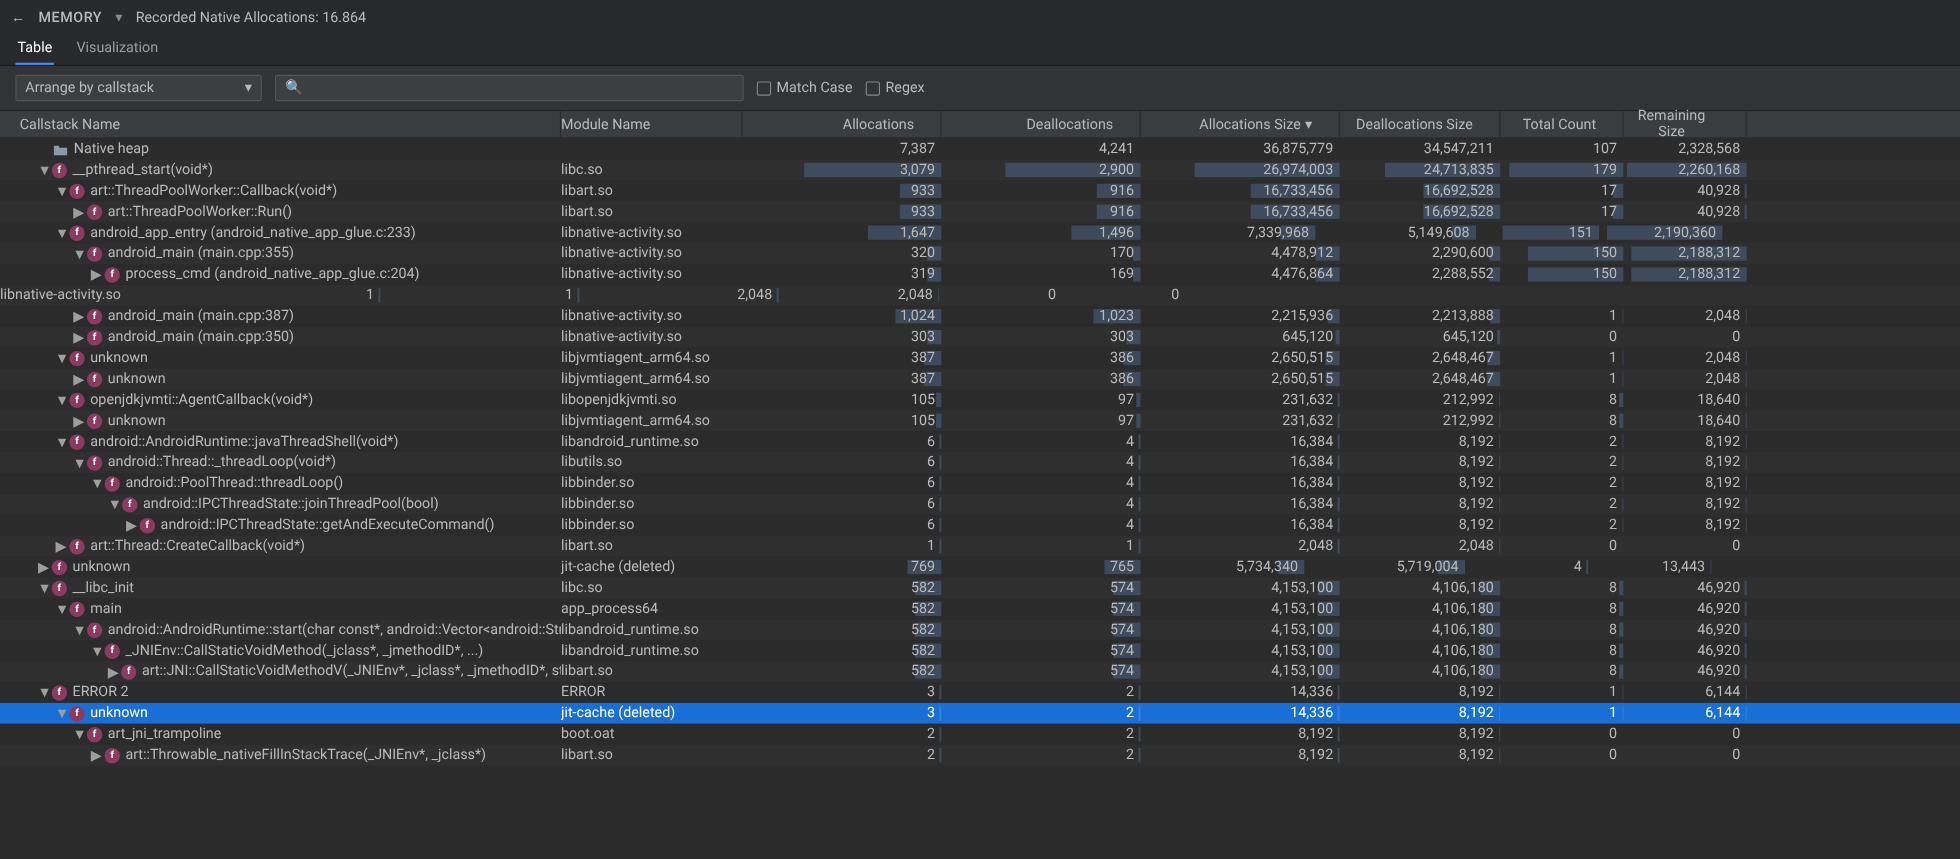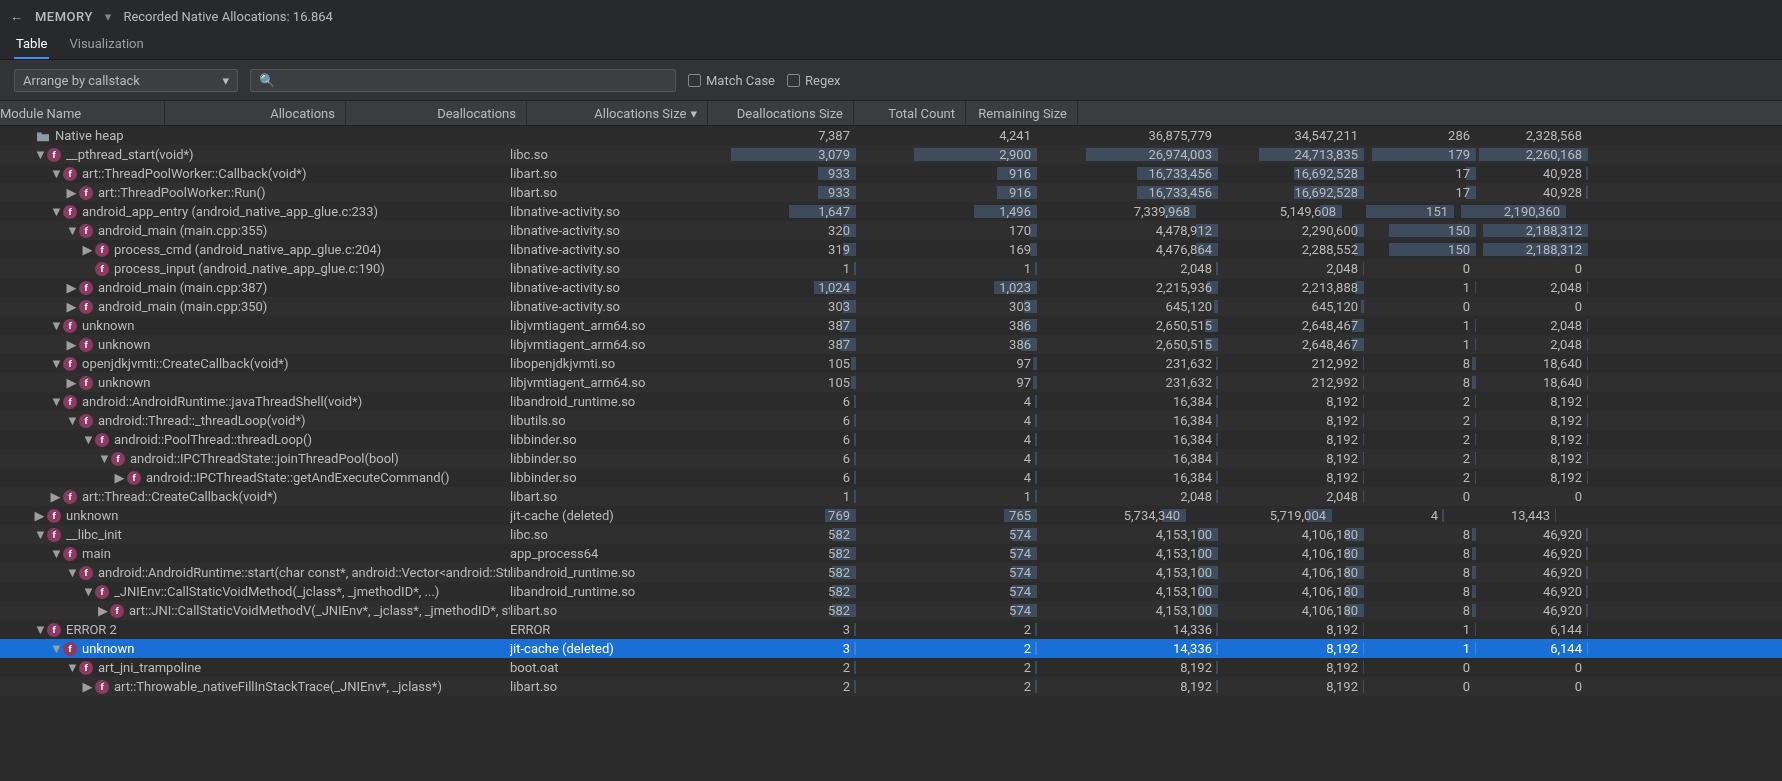--- a/index.html
+++ b/index.html
@@ -80,21 +80,21 @@
 .table-header {
   display: flex;
   background: #3a3d3f;
   height: 26px;
   align-items: center;
   border-top: 1px solid #222;
   border-bottom: 1px solid #222;
 }
 .col-name { width: 510px; padding-left: 18px; }
 .col-module { width: 165px; }
-.col-num { text-align: center; padding-right: 10px; }
+.col-num { text-align: center; padding-right: 24px; }
 .col-alloc { width: 181px; }
 .col-dealloc { width: 181px; }
 .col-allocsize { width: 181px; }
 .col-deallocsize { width: 146px; }
 .col-totcount { width: 112px; }
 .col-remsize { width: 112px; }
 .hcell { color: #bababa; font-weight: 400; border-right: 1px solid #2a2a2a; height: 100%; display: flex; align-items: center; }
 .hcell.col-num { justify-content: flex-end; }
 .sort-icon { margin-left: 4px; color: #bababa; }
 .rows { }
@@ -170,49 +170,50 @@
     <span class="checkbox-box"></span>
     <span>Match Case</span>
   </label>
   <label class="checkbox-wrap">
     <span class="checkbox-box"></span>
     <span>Regex</span>
   </label>
 </div>
 
 <div class="table-header">
+  <div class="hcell col-name">Callstack Name</div>
   <div class="hcell col-module">Module Name</div>
   <div class="hcell col-num col-alloc">Allocations</div>
   <div class="hcell col-num col-dealloc">Deallocations</div>
   <div class="hcell col-num col-allocsize">
     <span>Allocations Size</span>
     <span class="sort-icon">▾</span>
   </div>
   <div class="hcell col-num col-deallocsize">Deallocations Size</div>
   <div class="hcell col-num col-totcount">Total Count</div>
   <div class="hcell col-num col-remsize">Remaining Size</div>
 </div>
 
 <div class="rows" id="rows">
     <div class="row">
-      <div class="cell cell-name" style="padding-left: 24px;">
+      <div class="cell cell-name" style="padding-left: 36px;">
         <span class="tree-toggle"></span>
         <span class="folder-icon">
           <svg viewBox="0 0 16 14" width="16" height="12">
             <path d="M1 3h5l1 2h8v8H1z"></path>
           </svg>
         </span>
         <span>Native heap</span>
       </div>
       <div class="cell cell-module"></div>
       <div class="cell numcell col-alloc" style="width: 181px;"><span class="val">7,387</span></div>
       <div class="cell numcell col-dealloc" style="width: 181px;"><span class="val">4,241</span></div>
       <div class="cell numcell col-allocsize" style="width: 181px;"><span class="val">36,875,779</span></div>
       <div class="cell numcell col-deallocsize" style="width: 146px;"><span class="val">34,547,211</span></div>
-      <div class="cell numcell col-totcount" style="width: 112px;"><span class="val">286</span></div>
+      <div class="cell numcell col-totcount" style="width: 112px;"><span class="val">107</span></div>
       <div class="cell numcell col-remsize" style="width: 112px;"><span class="val">2,328,568</span></div>
     </div>
     <div class="row">
       <div class="cell cell-name" style="padding-left: 34px;">
         <span class="tree-toggle">▼</span>
         <span class="func-icon"></span>
         <span>__pthread_start(void*)</span>
       </div>
       <div class="cell cell-module">libc.so</div>
       <div class="cell numcell col-alloc" style="width: 181px;"><div class="bar" style="width: 69%;"></div><span class="val">3,079</span></div>
@@ -286,25 +287,20 @@
       </div>
       <div class="cell cell-module">libnative-activity.so</div>
       <div class="cell numcell col-alloc" style="width: 181px;"><div class="bar" style="width: 7%;"></div><span class="val">319</span></div>
       <div class="cell numcell col-dealloc" style="width: 181px;"><div class="bar" style="width: 4%;"></div><span class="val">169</span></div>
       <div class="cell numcell col-allocsize" style="width: 181px;"><div class="bar" style="width: 12%;"></div><span class="val">4,476,864</span></div>
       <div class="cell numcell col-deallocsize" style="width: 146px;"><div class="bar" style="width: 7%;"></div><span class="val">2,288,552</span></div>
       <div class="cell numcell col-totcount" style="width: 112px;"><div class="bar" style="width: 78%;"></div><span class="val">150</span></div>
       <div class="cell numcell col-remsize" style="width: 112px;"><div class="bar" style="width: 94%;"></div><span class="val">2,188,312</span></div>
     </div>
     <div class="row">
-      <div class="cell cell-name" style="padding-left: 82px;">
-        <span class="tree-toggle"></span>
-        <span class="func-icon"></span>
-        <span>process_input (android_native_app_glue.c:190)</span>
-      </div>
       <div class="cell cell-module">libnative-activity.so</div>
       <div class="cell numcell col-alloc" style="width: 181px;"><div class="bar" style="width: 1%;"></div><span class="val">1</span></div>
       <div class="cell numcell col-dealloc" style="width: 181px;"><div class="bar" style="width: 1%;"></div><span class="val">1</span></div>
       <div class="cell numcell col-allocsize" style="width: 181px;"><div class="bar" style="width: 1%;"></div><span class="val">2,048</span></div>
       <div class="cell numcell col-deallocsize" style="width: 146px;"><div class="bar" style="width: 1%;"></div><span class="val">2,048</span></div>
       <div class="cell numcell col-totcount" style="width: 112px;"><span class="val">0</span></div>
       <div class="cell numcell col-remsize" style="width: 112px;"><span class="val">0</span></div>
     </div>
     <div class="row">
       <div class="cell cell-name" style="padding-left: 66px;">
@@ -359,21 +355,21 @@
       <div class="cell numcell col-dealloc" style="width: 181px;"><div class="bar" style="width: 9%;"></div><span class="val">386</span></div>
       <div class="cell numcell col-allocsize" style="width: 181px;"><div class="bar" style="width: 7%;"></div><span class="val">2,650,515</span></div>
       <div class="cell numcell col-deallocsize" style="width: 146px;"><div class="bar" style="width: 8%;"></div><span class="val">2,648,467</span></div>
       <div class="cell numcell col-totcount" style="width: 112px;"><div class="bar" style="width: 1%;"></div><span class="val">1</span></div>
       <div class="cell numcell col-remsize" style="width: 112px;"><div class="bar" style="width: 1%;"></div><span class="val">2,048</span></div>
     </div>
     <div class="row">
       <div class="cell cell-name" style="padding-left: 50px;">
         <span class="tree-toggle">▼</span>
         <span class="func-icon"></span>
-        <span>openjdkjvmti::CreateCallback(void*)</span>
+        <span>openjdkjvmti::AgentCallback(void*)</span>
       </div>
       <div class="cell cell-module">libopenjdkjvmti.so</div>
       <div class="cell numcell col-alloc" style="width: 181px;"><div class="bar" style="width: 3%;"></div><span class="val">105</span></div>
       <div class="cell numcell col-dealloc" style="width: 181px;"><div class="bar" style="width: 2%;"></div><span class="val">97</span></div>
       <div class="cell numcell col-allocsize" style="width: 181px;"><div class="bar" style="width: 1%;"></div><span class="val">231,632</span></div>
       <div class="cell numcell col-deallocsize" style="width: 146px;"><div class="bar" style="width: 1%;"></div><span class="val">212,992</span></div>
       <div class="cell numcell col-totcount" style="width: 112px;"><div class="bar" style="width: 4%;"></div><span class="val">8</span></div>
       <div class="cell numcell col-remsize" style="width: 112px;"><div class="bar" style="width: 1%;"></div><span class="val">18,640</span></div>
     </div>
     <div class="row">

